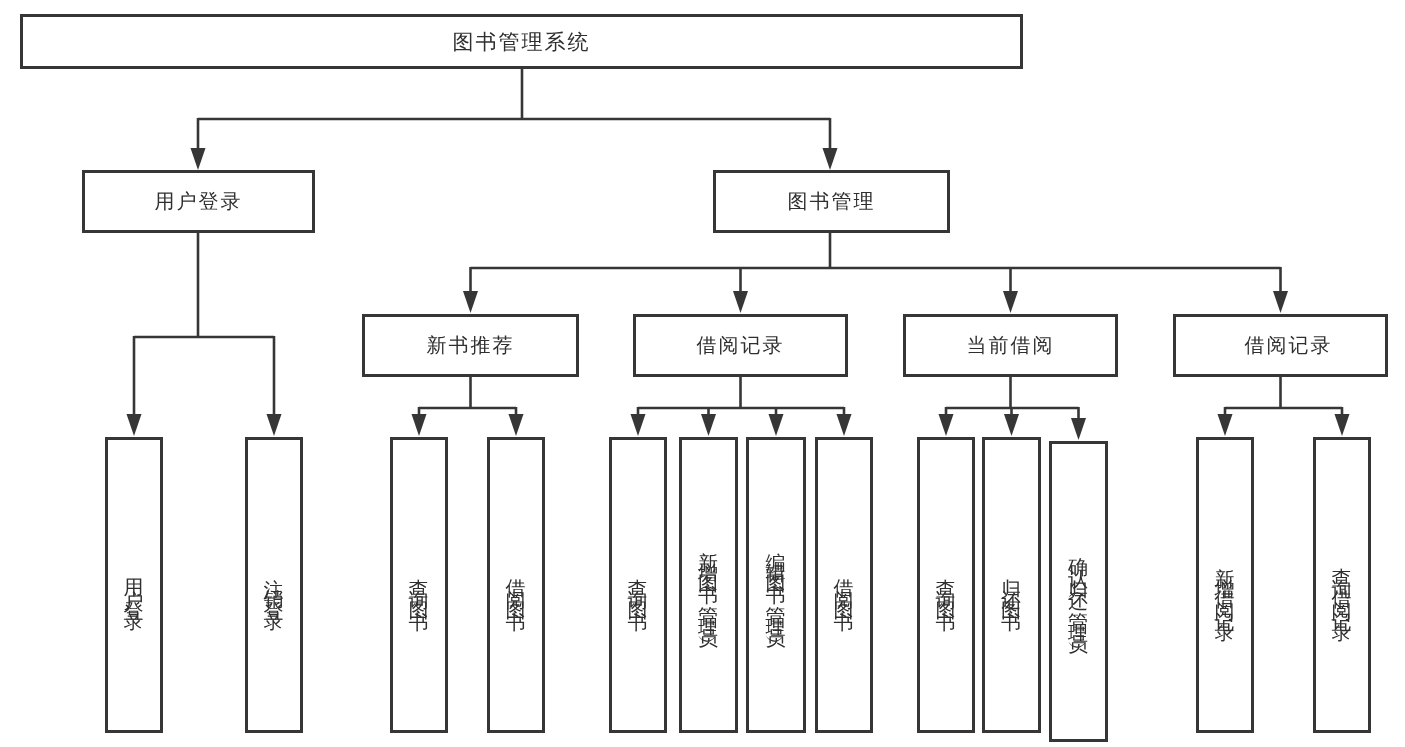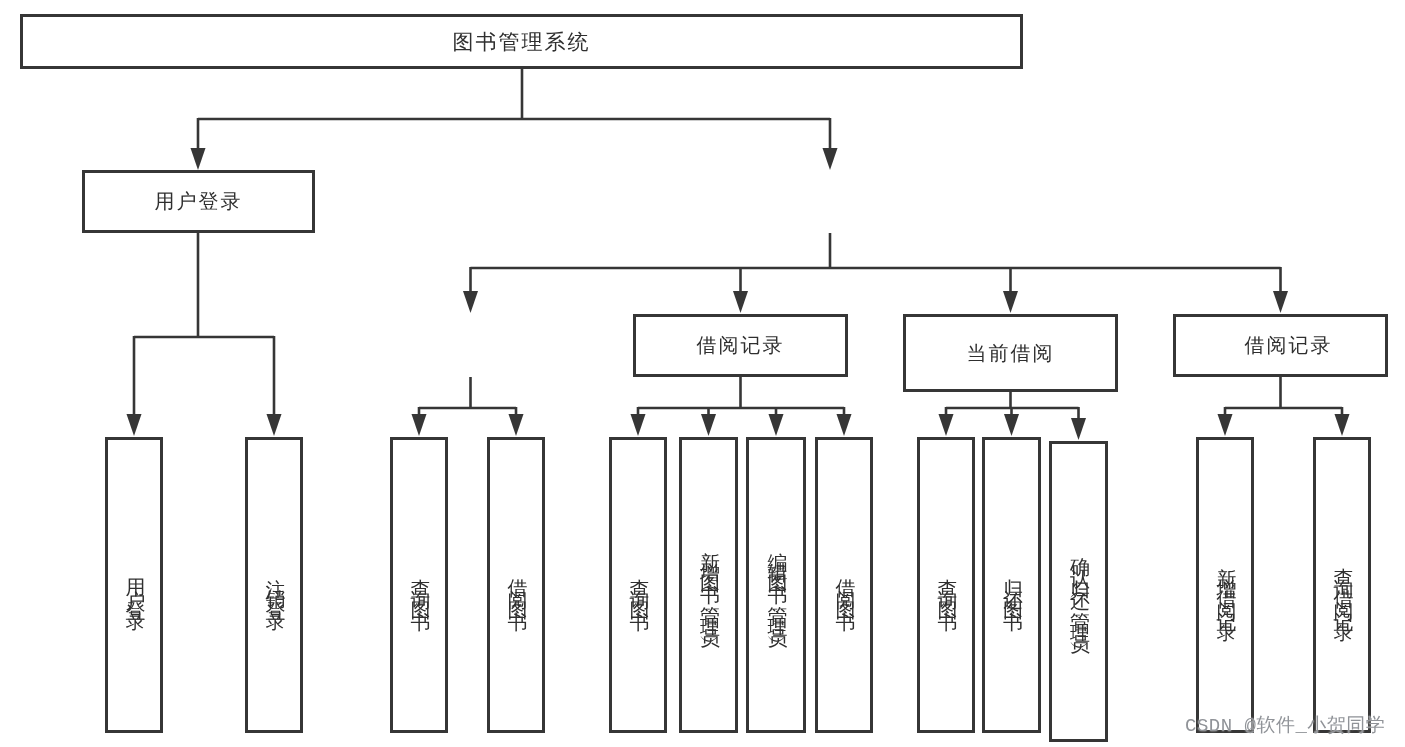--- a/index.html
+++ b/index.html
@@ -1,37 +1,37 @@
 <!DOCTYPE html>
 <html><head>
 <meta charset="utf-8">
 <style>
   html,body{margin:0;padding:0;background:#fff;}
   .canvas{
     position:relative;width:1405px;height:747px;background:var(--background,#ffffff);
-    font-family:Liberation Mono, monospace;color:var(--text,#2f2f2f);overflow:hidden;
+    font-family:Liberation Sans, sans-serif;color:var(--text,#2f2f2f);overflow:hidden;
   }
   .wires{position:absolute;left:0;top:0;width:1405px;height:747px;}
   .box{
     position:absolute;box-sizing:border-box;border:3px solid var(--line,#363636);
     background:#fff;display:flex;align-items:center;justify-content:center;
   }
   .hlabel{font-size:20px;letter-spacing:2px;white-space:nowrap;}
   .root .hlabel{font-size:21px;}
   .vlabel{
     writing-mode:vertical-rl;text-orientation:mixed;
     font-size:20px;letter-spacing:11px;line-height:1;white-space:nowrap;
   }
   
   .n-root{left:20px;top:14px;width:1003px;height:55px;}
   .n-userlogin{left:82px;top:170px;width:233px;height:63px;}
   .n-bookmgmt{left:713px;top:170px;width:237px;height:63px;}
   .n-l3a{left:362px;top:314px;width:217px;height:63px;}
   .n-l3b{left:633px;top:314px;width:215px;height:63px;}
-  .n-l3c{left:903px;top:314px;width:215px;height:78px;}
+  .n-l3c{left:903px;top:314px;width:215px;height:63px;}
   .n-l3d{left:1173px;top:314px;width:215px;height:63px;padding-left:16px;}
   .leaf{top:437px;width:58px;height:296px;}
   .lf1{left:105px;}  .lf2{left:245px;}
   .lf3{left:390px;}  .lf4{left:487px;}
   .lf5{left:609px;}  .lf6{left:679px;width:59px;}
   .lf7{left:746px;width:60px;} .lf8{left:815px;}
   .lf9{left:917px;}  .lf10{left:982px;width:59px;}
   .lf11{left:1049px;width:59px;top:441px;height:301px;}
   .lf12{left:1196px;} .lf13{left:1313px;}
   .watermark{
@@ -110,21 +110,27 @@
     </g>
   </svg>
 
   <div class="box root n-root">
     <span class="hlabel">图书管理系统</span>
   </div>
 
   <div class="box n-userlogin">
     <span class="hlabel">用户登录</span>
   </div>
+  <div class="box n-bookmgmt">
+    <span class="hlabel">图书管理</span>
+  </div>
 
+  <div class="box n-l3a">
+    <span class="hlabel">新书推荐</span>
+  </div>
   <div class="box n-l3b">
     <span class="hlabel">借阅记录</span>
   </div>
   <div class="box n-l3c">
     <span class="hlabel">当前借阅</span>
   </div>
   <div class="box n-l3d">
     <span class="hlabel">借阅记录</span>
   </div>
 
@@ -165,14 +171,13 @@
     <span class="vlabel">确认归还（管理员）</span>
   </div>
 
   <div class="box leaf lf12">
     <span class="vlabel">新增借阅记录</span>
   </div>
   <div class="box leaf lf13">
     <span class="vlabel">查询借阅记录</span>
   </div>
 
-  <div class="watermark">CSDN @软件_小贺同学</div>
 </div>
 
 </body></html>

